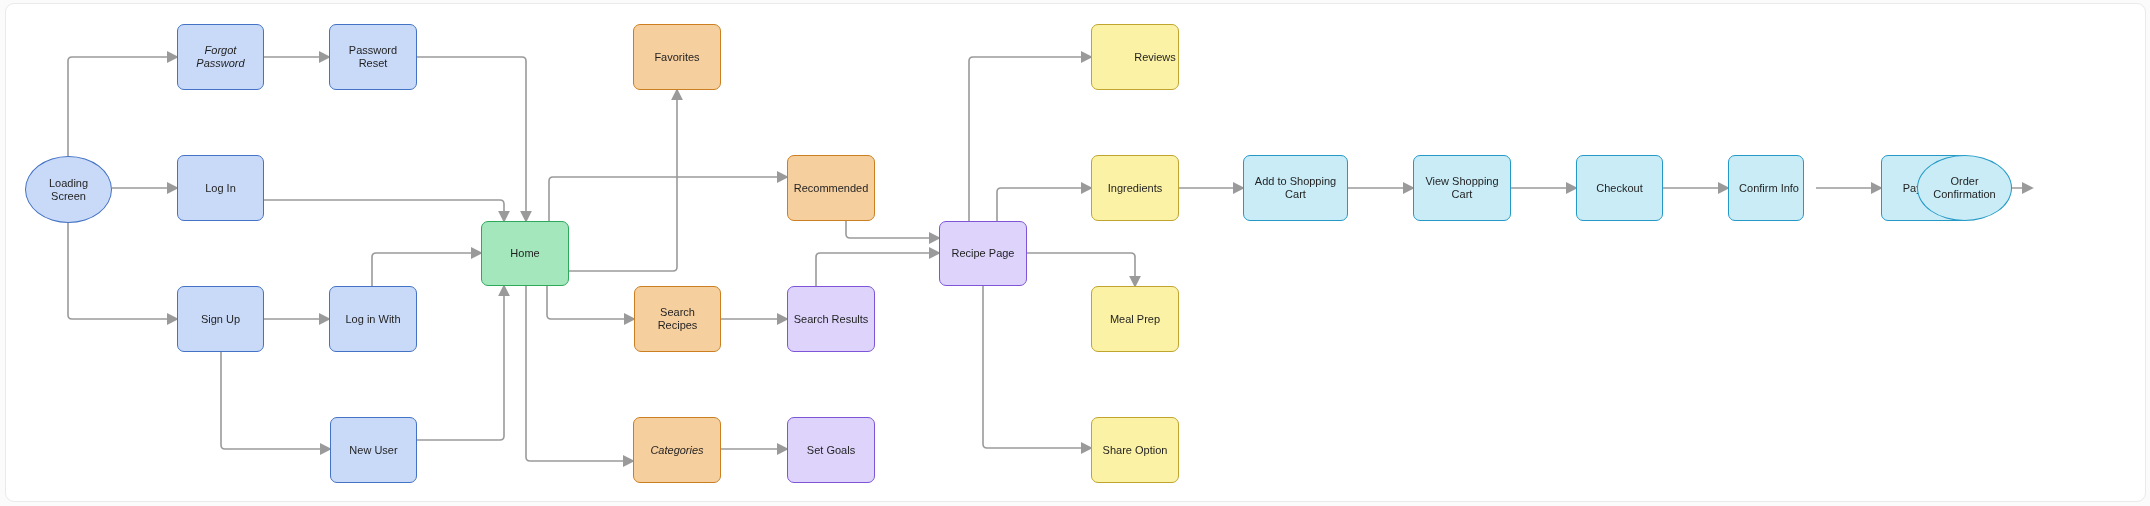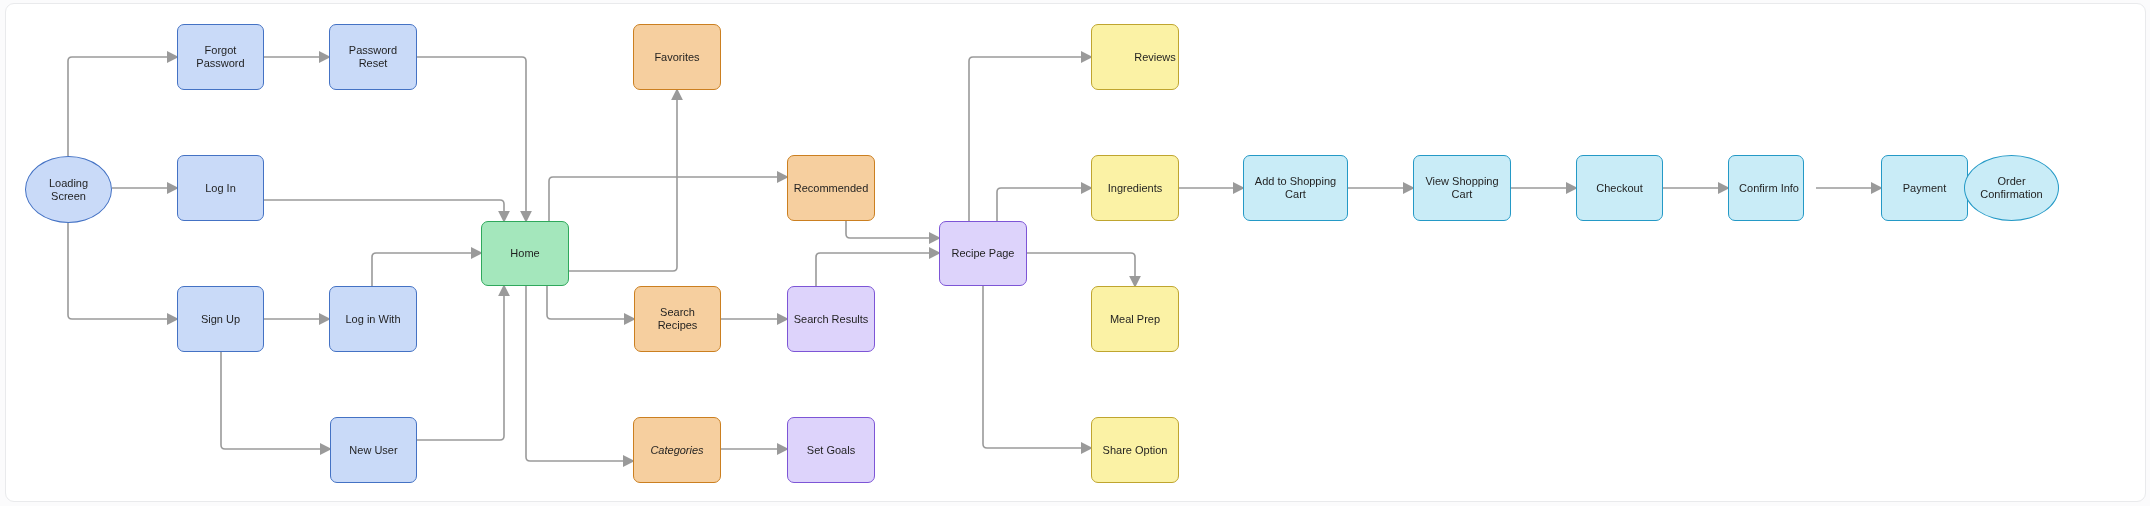--- a/index.html
+++ b/index.html
@@ -51,21 +51,21 @@
       <path d="M1179,188 L1243,188" fill="none" stroke="#9a9a9a" stroke-width="1.6" marker-end="url(#arrow)"></path>
       <path d="M1348,188 L1413,188" fill="none" stroke="#9a9a9a" stroke-width="1.6" marker-end="url(#arrow)"></path>
       <path d="M1511,188 L1576,188" fill="none" stroke="#9a9a9a" stroke-width="1.6" marker-end="url(#arrow)"></path>
       <path d="M1663,188 L1728,188" fill="none" stroke="#9a9a9a" stroke-width="1.6" marker-end="url(#arrow)"></path>
       <path d="M1816,188 L1881,188" fill="none" stroke="#9a9a9a" stroke-width="1.6" marker-end="url(#arrow)"></path>
       <path d="M1968,188 L2032,188" fill="none" stroke="#9a9a9a" stroke-width="1.6" marker-end="url(#arrow)"></path>
     </svg>
     <div class="node ellipse" style="left: 25px; top: 156px; width: 87px; height: 67px; background: rgb(201, 218, 248); border-color: rgb(68, 114, 196); color: rgb(31, 31, 31);">
       <span>Loading Screen</span>
     </div>
-    <div class="node rect" style="left: 177px; top: 24px; width: 87px; height: 66px; background: rgb(201, 218, 248); border-color: rgb(68, 114, 196); color: rgb(31, 31, 31);">
+    <div class="node rect" style="left: 177px; top: 24px; width: 87px; height: 66px; background: rgb(201, 218, 248); border-color: rgb(68, 114, 196); color: rgb(31, 31, 31); font-style: italic;">
       <span>Forgot Password</span>
     </div>
     <div class="node rect" style="left: 329px; top: 24px; width: 88px; height: 66px; background: rgb(201, 218, 248); border-color: rgb(68, 114, 196); color: rgb(31, 31, 31);">
       <span>Password Reset</span>
     </div>
     <div class="node rect" style="left: 177px; top: 155px; width: 87px; height: 66px; background: rgb(201, 218, 248); border-color: rgb(68, 114, 196); color: rgb(31, 31, 31);">
       <span>Log In</span>
     </div>
     <div class="node rect" style="left: 177px; top: 286px; width: 87px; height: 66px; background: rgb(201, 218, 248); border-color: rgb(68, 114, 196); color: rgb(31, 31, 31);">
       <span>Sign Up</span>
@@ -120,16 +120,16 @@
     </div>
     <div class="node rect" style="left: 1576px; top: 155px; width: 87px; height: 66px; background: rgb(201, 236, 247); border-color: rgb(36, 153, 198); color: rgb(31, 31, 31);">
       <span>Checkout</span>
     </div>
     <div class="node rect" style="left: 1728px; top: 155px; width: 76px; height: 66px; background: rgb(201, 236, 247); border-color: rgb(36, 153, 198); color: rgb(31, 31, 31); justify-content: flex-end;">
       <span>Confirm Info</span>
     </div>
     <div class="node rect" style="left: 1881px; top: 155px; width: 87px; height: 66px; background: rgb(201, 236, 247); border-color: rgb(36, 153, 198); color: rgb(31, 31, 31);">
       <span>Payment</span>
     </div>
-    <div class="node ellipse" style="left: 1964px; top: 155px; width: 95px; height: 66px; background: rgb(201, 236, 247); border-color: rgb(36, 153, 198); color: rgb(31, 31, 31);">
+    <div class="node ellipse" style="left: 1917px; top: 155px; width: 95px; height: 66px; background: rgb(201, 236, 247); border-color: rgb(36, 153, 198); color: rgb(31, 31, 31);">
       <span>Order Confirmation</span>
     </div>
   </div>
 
 </body></html>

